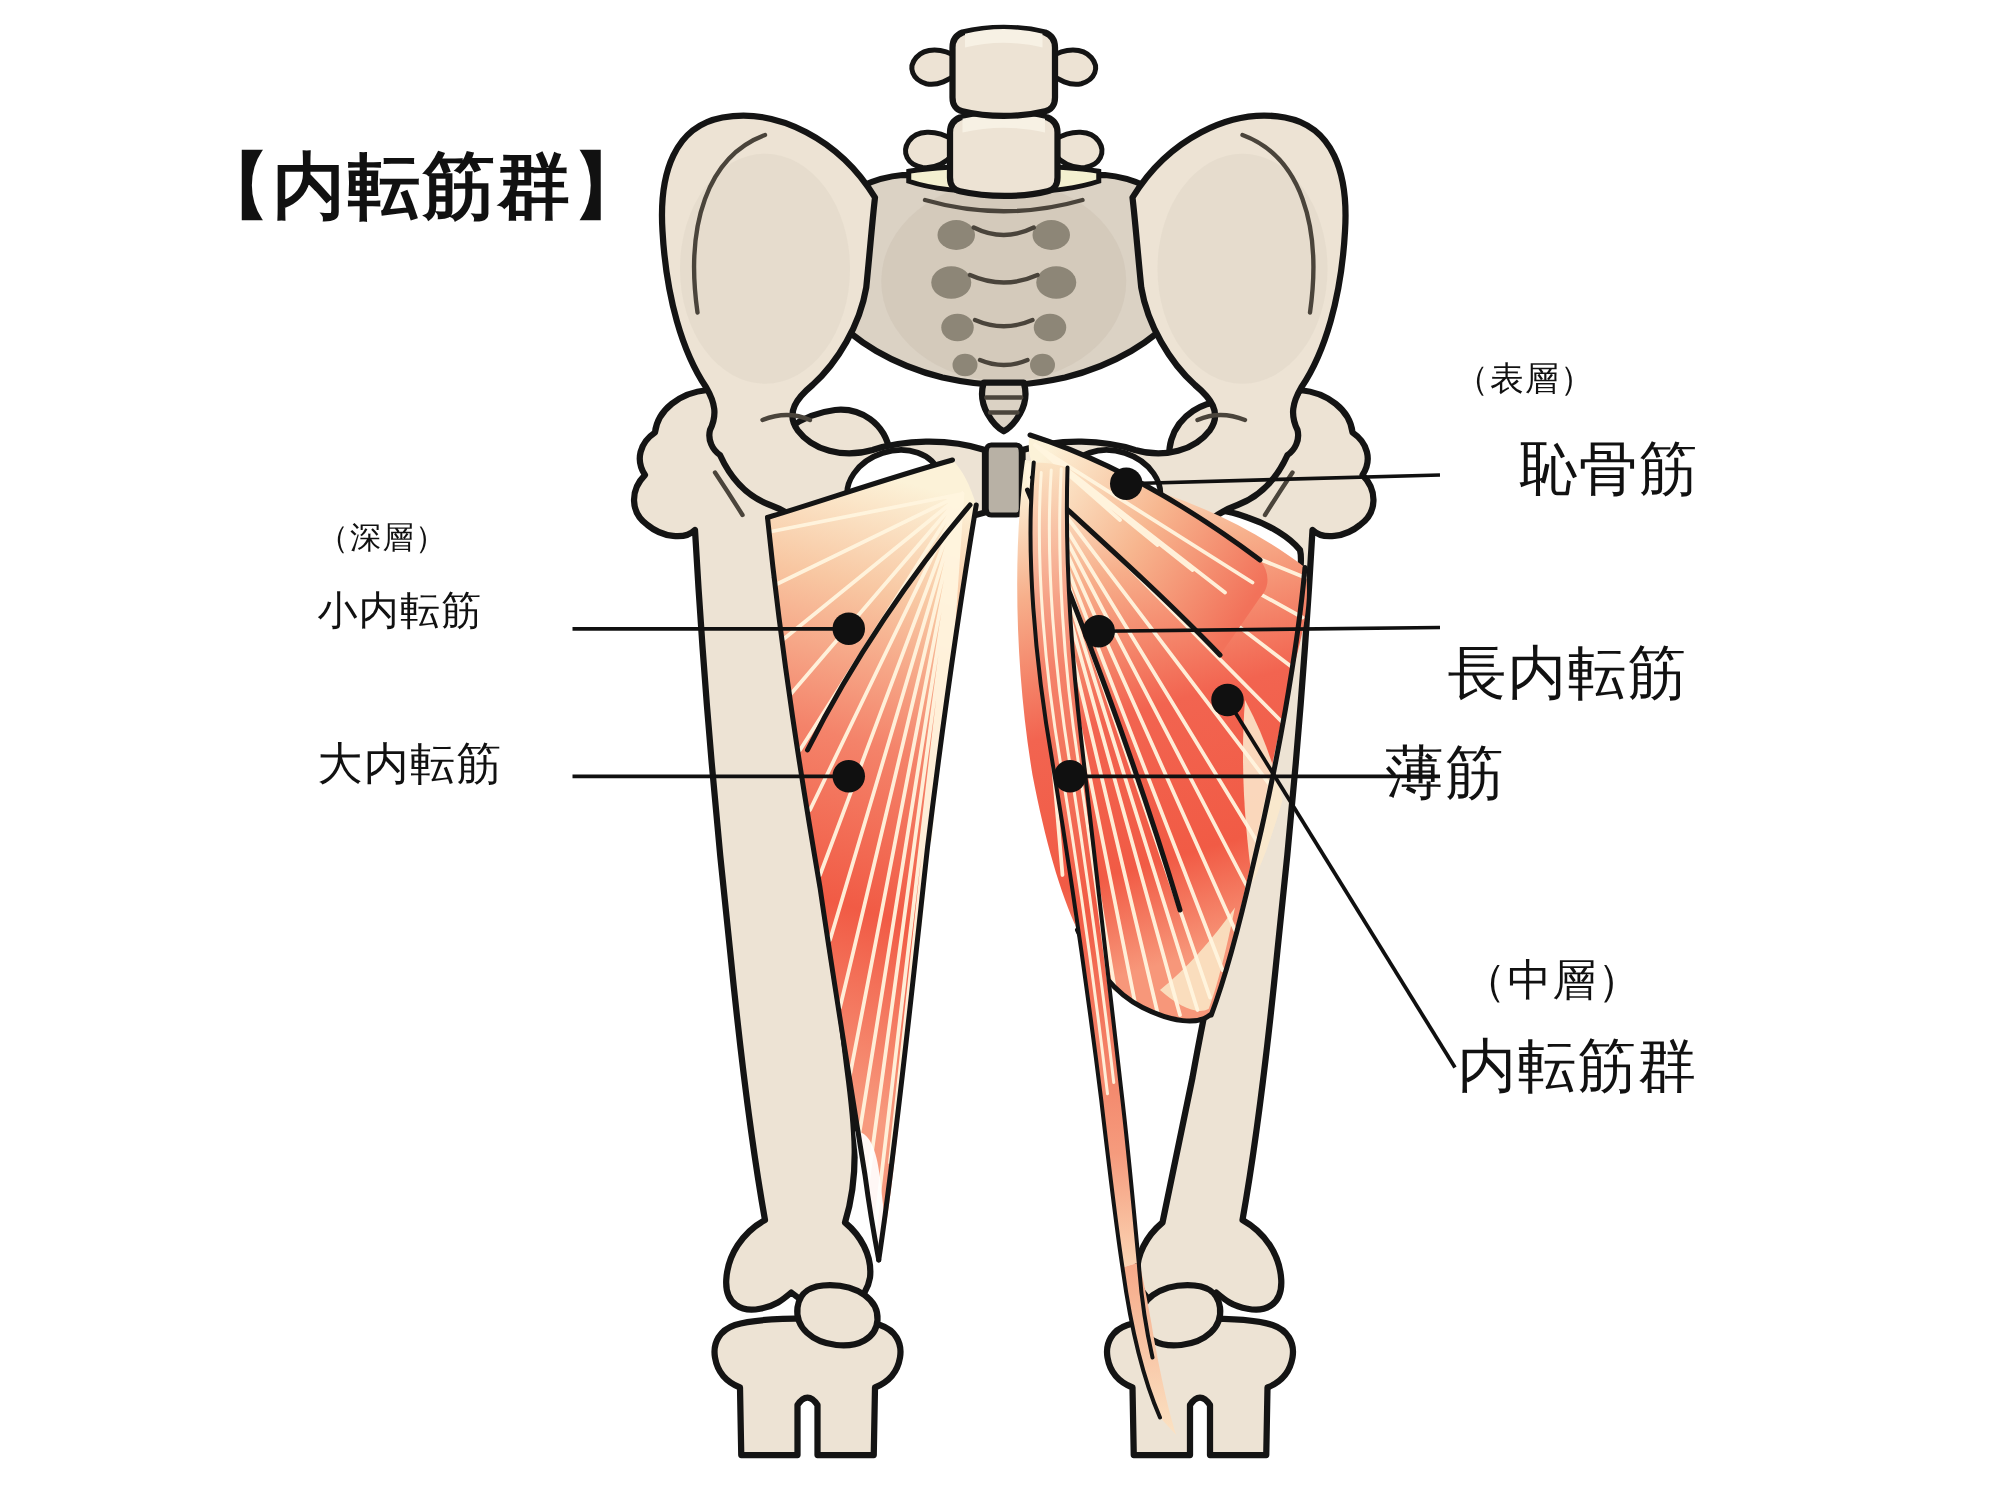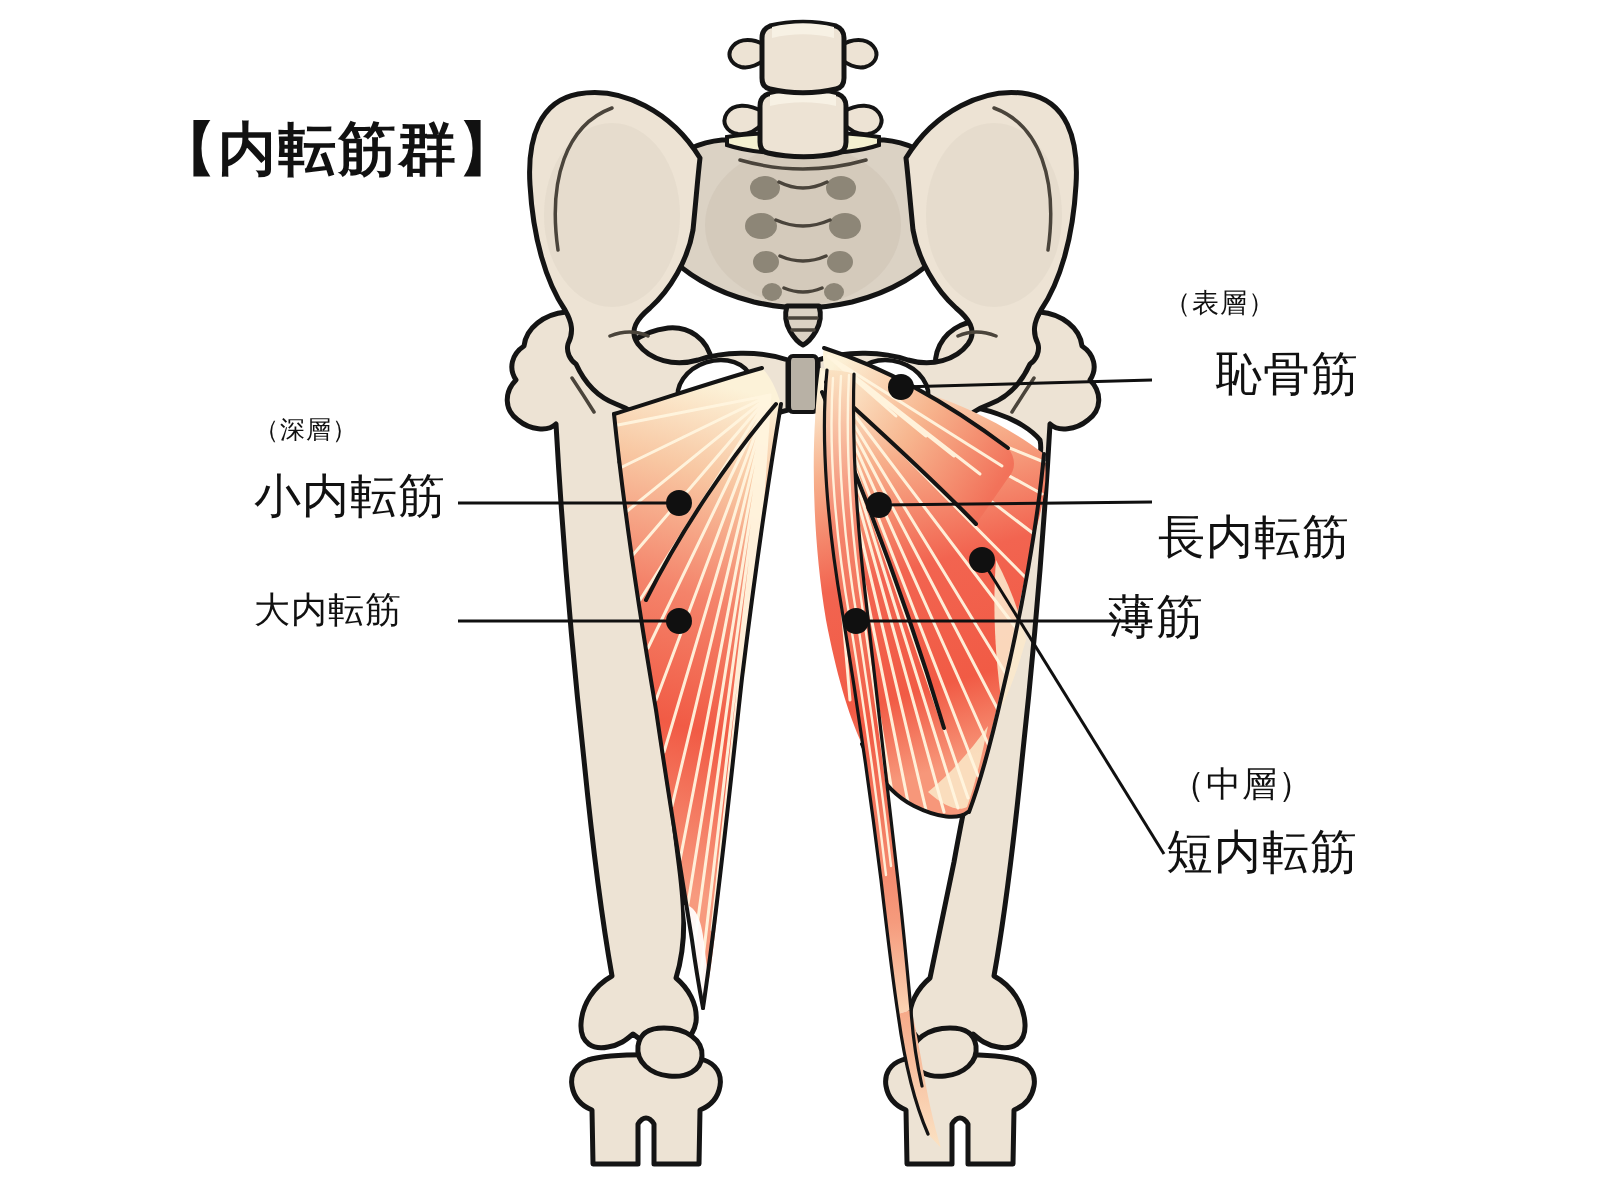--- a/index.html
+++ b/index.html
@@ -2,26 +2,26 @@
 <html style="--c-background: #FFFFFF; --c-bone: #EDE3D4; --c-bone_shadow: #E2D8C9; --c-sacrum: #DBD2C4; --c-foramen: #8D8677; --c-outline: #141414; --c-symphysis: #B8B1A5; --c-disc: #F3F0D0; --c-muscle_red: #F15B45; --c-muscle_light: #F7B68F; --c-muscle_cream: #FBEFD4; --c-ink: #111111;"><head>
 <meta charset="utf-8">
 <style>
   :root{
     --c-background:#FFFFFF; --c-bone:#EDE3D4; --c-bone_shadow:#E2D8C9;
     --c-sacrum:#DBD2C4; --c-foramen:#8D8677; --c-outline:#141414;
     --c-symphysis:#B8B1A5; --c-disc:#F3F0D0; --c-ink:#111111;
   }
   html,body{margin:0;padding:0;background:var(--c-background);}
   .stage{position:relative;width:1600px;height:1200px;background:var(--c-background);overflow:hidden;
-         font-family:Liberation Serif, serif;}
+         font-family:Liberation Sans, sans-serif;}
   .stage svg{position:absolute;left:0;top:0;}
   .label{position:absolute;color:var(--c-ink);white-space:nowrap;line-height:1.05;letter-spacing:1px;}
   #lbl-title{left:158px;top:120px;font-size:58px;font-weight:600;letter-spacing:2px;}
   #lbl-deep{left:254px;top:417px;font-size:25px;}
-  #lbl-min{left:254px;top:472px;font-size:47px;text-align:center;}
+  #lbl-min{left:254px;top:472px;font-size:32px;text-align:center;}
   #lbl-mag{left:254px;top:592px;font-size:36px;}
   #lbl-sup{left:1164px;top:289px;font-size:27px;}
   #lbl-pec{left:1215px;top:350px;font-size:47px;}
   #lbl-lon{left:1158px;top:473px;font-size:47px;margin-top:40px;}
   #lbl-gra{left:1108px;top:593px;font-size:47px;}
   #lbl-mid{left:1170px;top:767px;font-size:35px;}
   #lbl-bre{left:1166px;top:828px;font-size:47px;}
   
   .bone{fill:var(--c-bone);stroke:var(--c-outline);stroke-width:5;stroke-linejoin:round;stroke-linecap:round;}
   .b4{stroke-width:4;}
@@ -241,14 +241,14 @@
 
   <div class="label" id="lbl-title">【内転筋群】</div>
   <div class="label" id="lbl-deep">（深層）</div>
   <div class="label" id="lbl-min">小内転筋</div>
   <div class="label" id="lbl-mag">大内転筋</div>
   <div class="label" id="lbl-sup">（表層）</div>
   <div class="label" id="lbl-pec">恥骨筋</div>
   <div class="label" id="lbl-lon">長内転筋</div>
   <div class="label" id="lbl-gra">薄筋</div>
   <div class="label" id="lbl-mid">（中層）</div>
-  <div class="label" id="lbl-bre">短内転筋</div>
+  <div class="label" id="lbl-bre">内転筋群</div>
 </div>
 
 </body></html>

